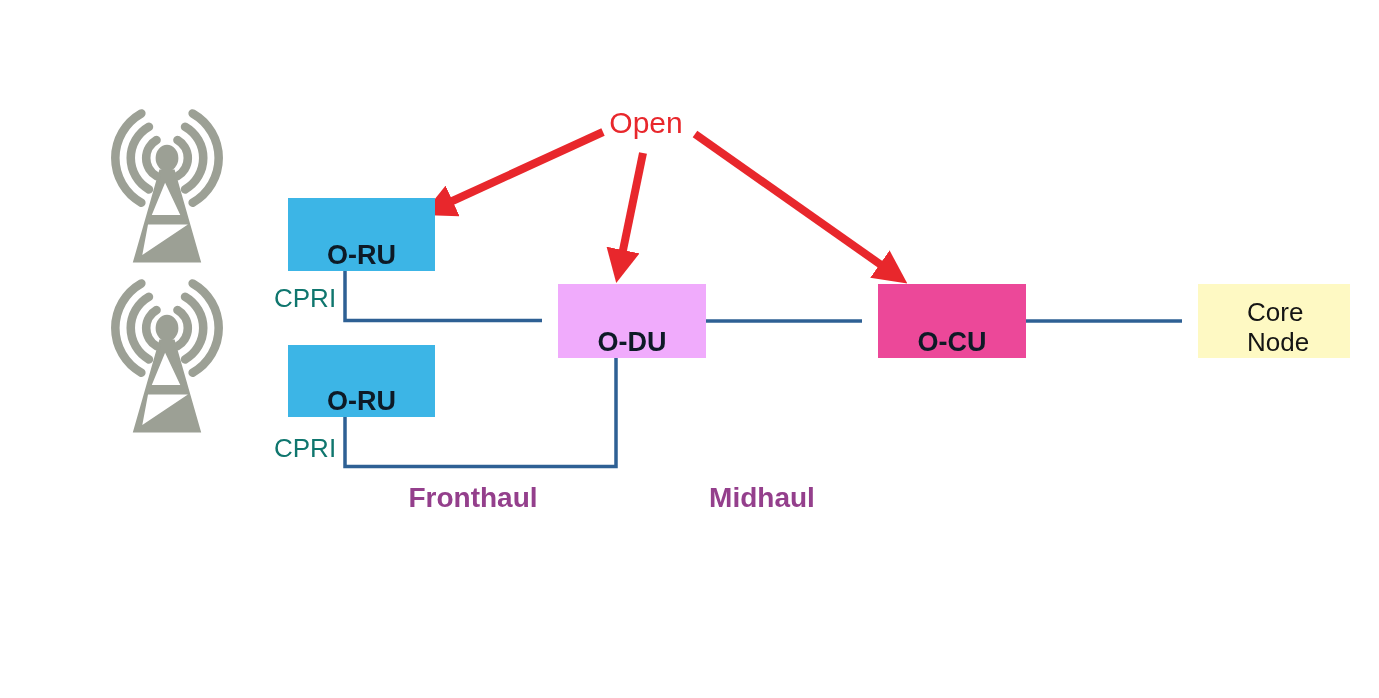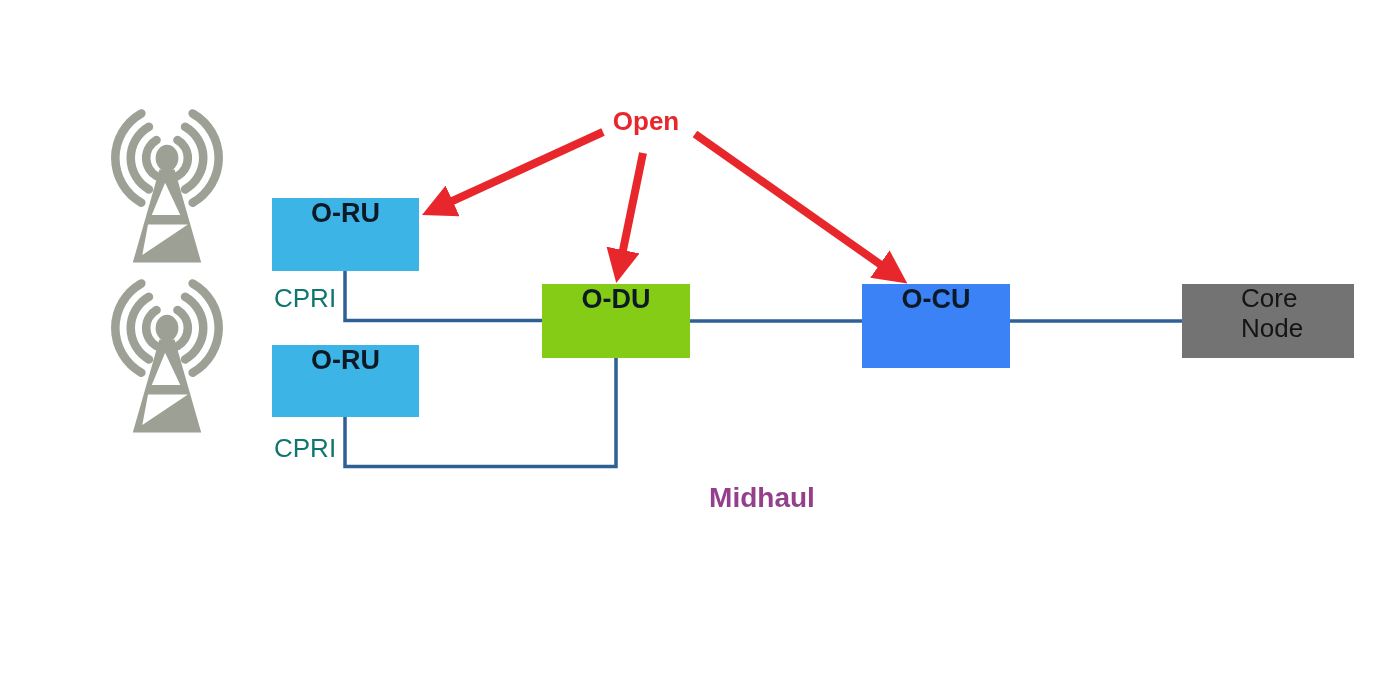--- a/index.html
+++ b/index.html
@@ -13,49 +13,50 @@
   }
   #overlay {
     position: absolute;
     left: 0; top: 0;
     width: 1379px;
     height: 698px;
   }
   .node {
     position: absolute;
     display: flex;
-    align-items: flex-start;
+    align-items: flex-end;
     justify-content: center;
     text-align: center;
     color: #0d1a26;
     font-weight: bold;
     font-size: 27px;
+    margin-left: 16px;
   }
   .node-oru1 { left: 272px; top: 198px; width: 147px; height: 73px; background: #3cb5e6; }
   .node-oru2 { left: 272px; top: 345px; width: 147px; height: 72px; background: #3cb5e6; }
-  .node-odu  { left: 542px; top: 284px; width: 148px; height: 74px; background: #84cc16; }
-  .node-ocu  { left: 862px; top: 284px; width: 148px; height: 84px; background: #3b82f6; }
-  .node-core { left: 1182px; top: 284px; width: 172px; height: 74px; background: #737373;
+  .node-odu  { left: 542px; top: 284px; width: 148px; height: 74px; background: #f0abfc; }
+  .node-ocu  { left: 862px; top: 284px; width: 148px; height: 74px; background: #ec4899; }
+  .node-core { left: 1182px; top: 284px; width: 152px; height: 74px; background: #fef9c3;
                font-weight: normal; font-size: 26px; color: #141414; }
   .node-core .wrap { width: 84px; line-height: 1.15; text-align: left; margin-left: 30px; }
   .iface-label {
     position: absolute;
     color: #0f766e;
     font-size: 26px;
     font-weight: normal;
   }
   .iface-cpri1 { left: 274px; top: 283px; }
   .iface-cpri2 { left: 274px; top: 433px; }
   .open-label {
     position: absolute;
     left: 646px; top: 106px;
     transform: translateX(-50%);
     color: #e8272c;
-    font-weight: bold;
-    font-size: 26px;
+    font-weight: normal;
+    font-size: 30px;
   }
   .segment-label {
     position: absolute;
     transform: translateX(-50%);
     color: #943f8c;
     font-weight: bold;
     font-size: 28px;
     top: 482px;
   }
   .seg-fronthaul { left: 473px; }
@@ -125,15 +126,16 @@
   <div class="node node-ocu">
     <span>O-CU</span>
   </div>
   <div class="node node-core">
     <span class="wrap">Core Node</span>
   </div>
 
   <div class="iface-label iface-cpri1">CPRI</div>
   <div class="iface-label iface-cpri2">CPRI</div>
 
+  <div class="segment-label seg-fronthaul">Fronthaul</div>
   <div class="segment-label seg-midhaul">Midhaul</div>
 
 </div>
 
 </body></html>

